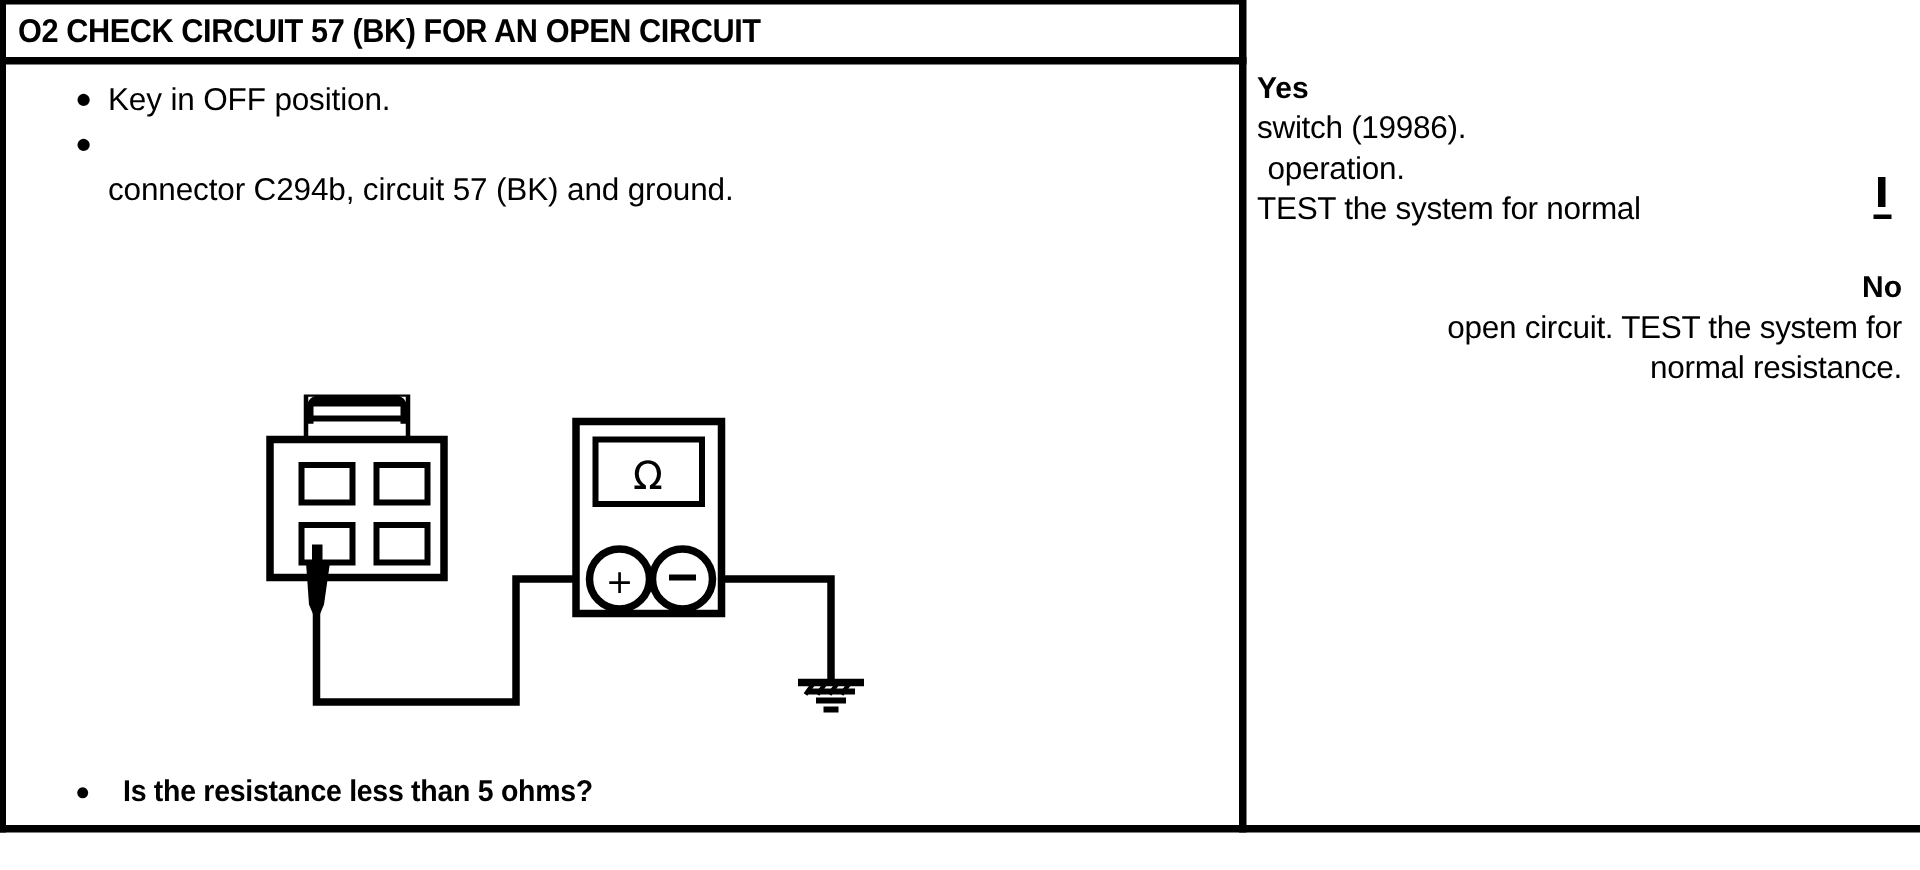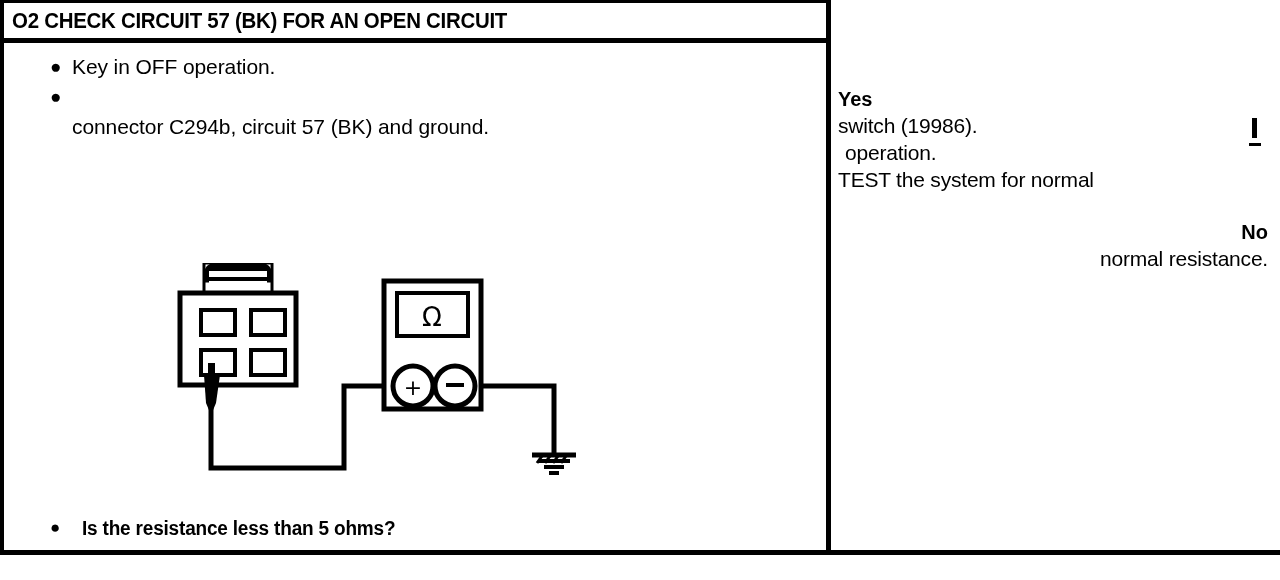--- a/index.html
+++ b/index.html
@@ -145,21 +145,20 @@
     transform-origin: left center;
     white-space: nowrap;
   }
 
   
   .right-col {
     position: absolute;
     left: 838px;
     top: 46px;
     width: 430px;
-    margin-top: 40px;
   }
   .answer-head {
     font-size: 20px;
     font-weight: bold;
     line-height: 26px;
   }
   .answer-body {
     font-size: 21px;
     line-height: 27px;
     letter-spacing: -0.2px;
@@ -209,21 +208,21 @@
 
   <div class="header-cell">
     <span class="header-title">O2 CHECK CIRCUIT 57 (BK) FOR AN OPEN CIRCUIT</span>
   </div>
 
   <div class="left-col">
 
     <div class="bullet-list">
       <div class="bullet-row">
         <span class="bullet-dot">●</span>
-        <span class="bullet-text">Key in OFF operation.</span>
+        <span class="bullet-text">Key in OFF position.</span>
       </div>
       <div class="bullet-row">
         <span class="bullet-dot">●</span>
       </div>
       <div class="bullet-row">
         <span class="bullet-dot"></span>
         <span class="bullet-text">connector C294b, circuit 57 (BK) and ground.</span>
       </div>
     </div>
 
@@ -290,19 +289,20 @@
 
     <div class="answer-block yes-block">
       <div class="answer-head">Yes</div>
       <div class="answer-body">switch (19986).</div>
       <div class="answer-body indent-line">operation.</div>
       <div class="answer-body">TEST the system for normal</div>
     </div>
 
     <div class="answer-block no-block">
       <div class="answer-head">No</div>
+      <div class="answer-body">open circuit. TEST the system for</div>
       <div class="answer-body">normal resistance.</div>
     </div>
   </div>
 
   <div class="scan-artifact"></div>
 
 </div>
 
 </body></html>

